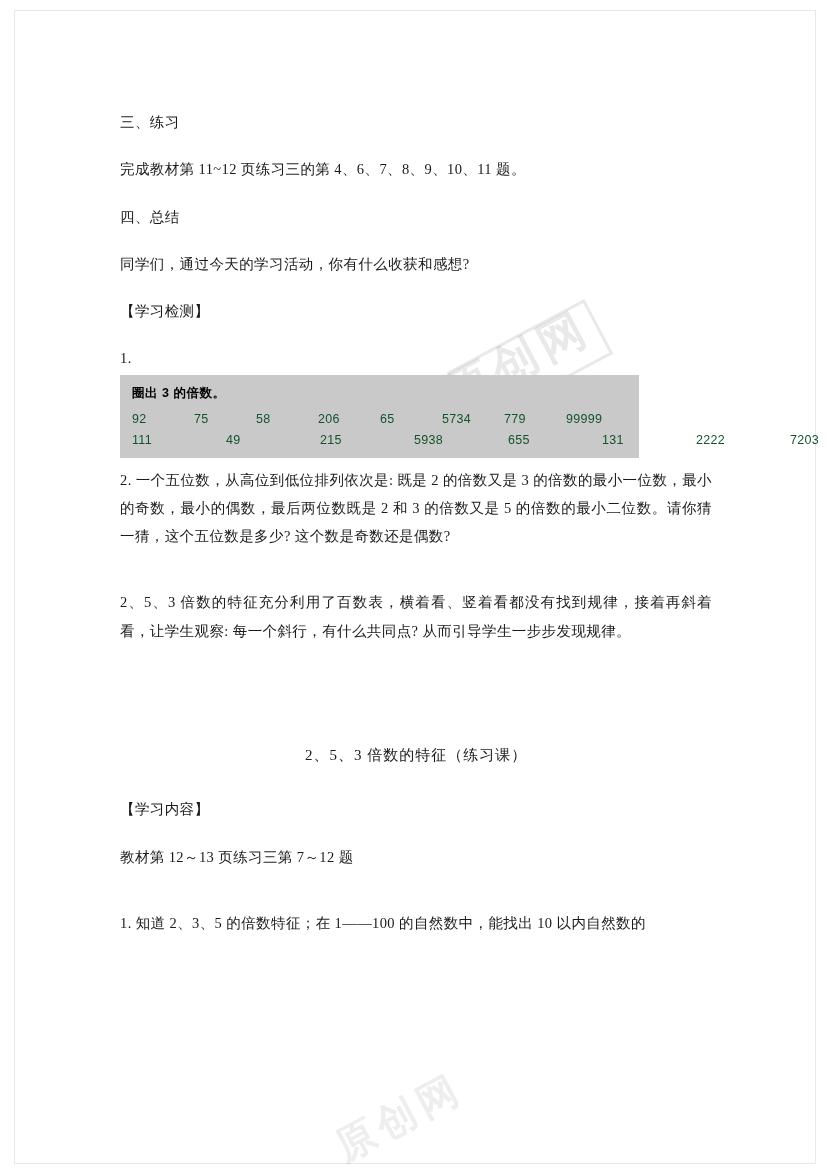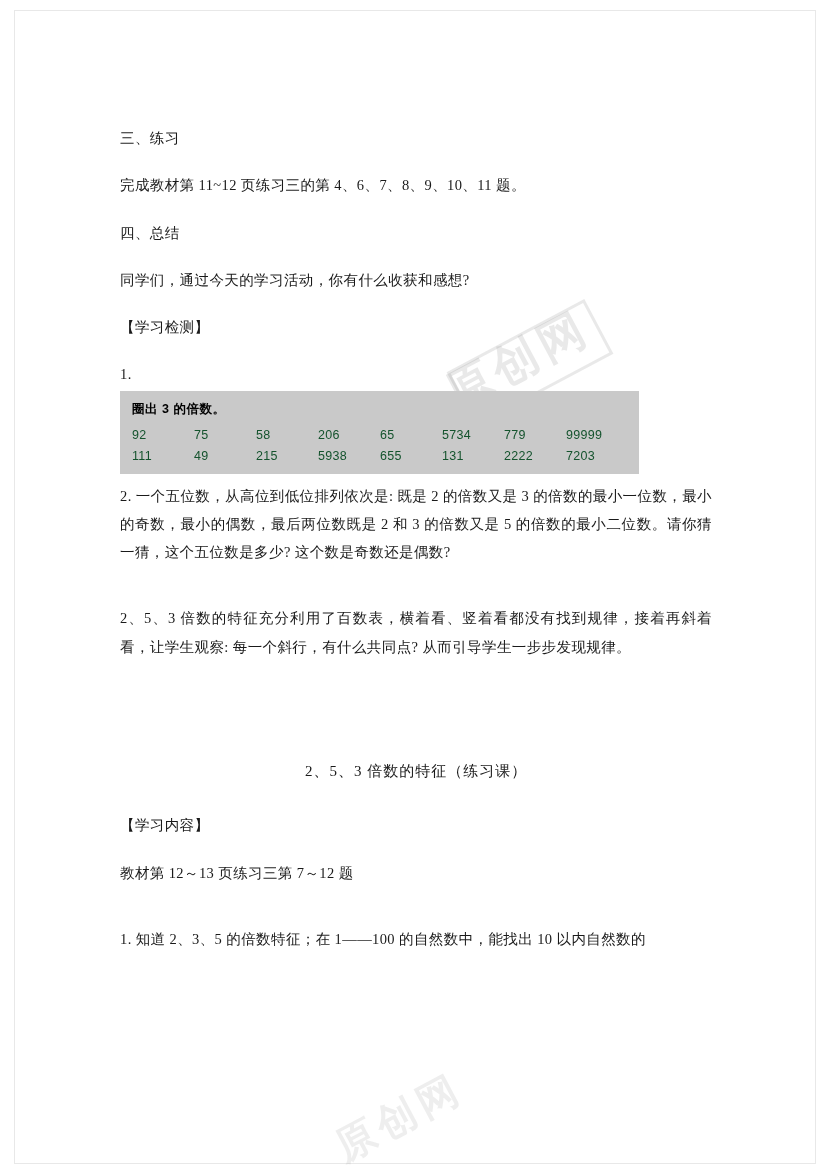--- a/index.html
+++ b/index.html
@@ -28,21 +28,21 @@
     position: absolute;
     left: 14px; top: 10px;
     width: 802px; height: 1154px;
     border: 1px solid #e8e8e8;
     box-sizing: border-box;
     pointer-events: none;
   }
   .content {
     position: absolute;
     left: 120px;
-    top: 124px;
+    top: 108px;
     width: 592px;
   }
   p {
     margin: 0 0 0 0;
     font-size: 14.5px;
     line-height: 1.95;
     letter-spacing: 0.4px;
     text-align: justify;
   }
   .gap-md { height: 19px; }
@@ -73,21 +73,21 @@
     letter-spacing: 0.5px;
   }
   .num-row {
     display: flex;
     font-family: "Liberation Sans", sans-serif;
     font-size: 12.5px;
     color: #14532d;
     margin-bottom: 7px;
     letter-spacing: 0.3px;
   }
-  .num-row:last-child { margin-bottom: 0; }
+  .num-row:last-child { margin-bottom: 0; gap: 32px; }
   .num-cell {
     width: 62px;
     flex: 0 0 62px;
     text-align: left;
   }
   
   .wm {
     position: absolute;
     color: rgba(120,120,120,0.16);
     font-family: "Liberation Sans", sans-serif;

